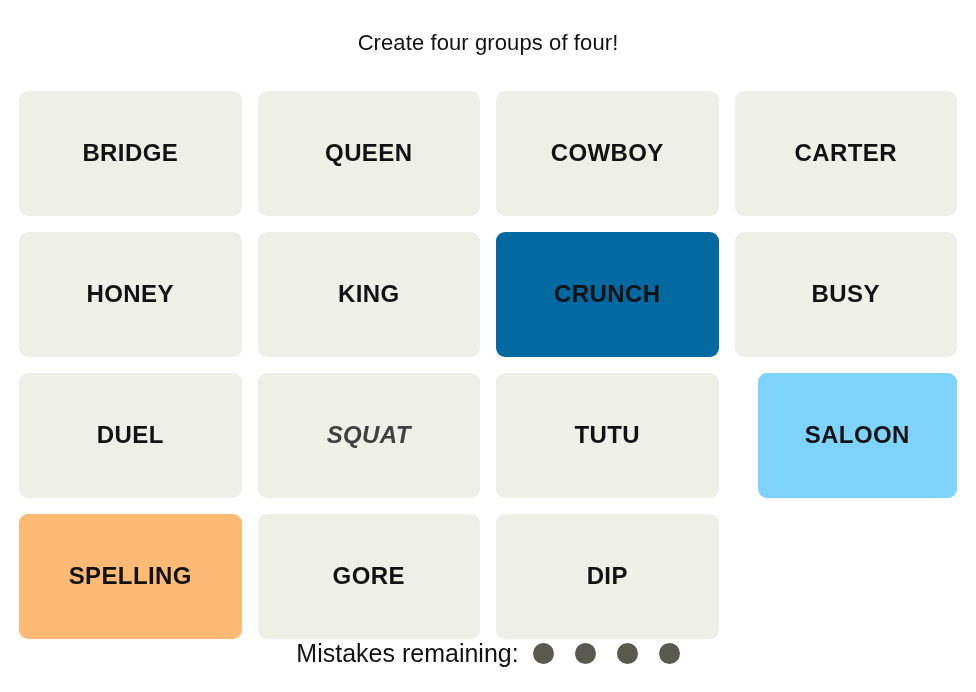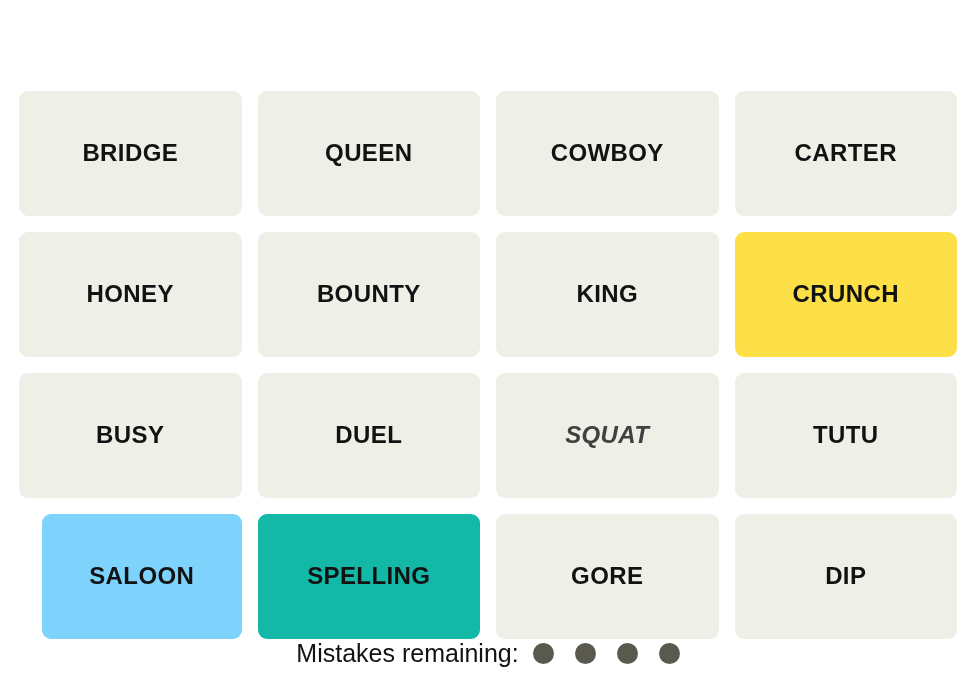--- a/index.html
+++ b/index.html
@@ -91,62 +91,60 @@
     border-radius: 50%;
     background: #5a594e;
     display: block;
   }
 </style>
 </head>
 <body>
 
 <div id="game-root">
 
+  <div id="instruction-title">Create four groups of four!</div>
 
   <div id="tile-grid">
       <button class="word-tile" style="background: rgb(238, 239, 230);">
         <span class="word-tile-label" style="color: rgb(18, 18, 18);">BRIDGE</span>
       </button>
       <button class="word-tile" style="background: rgb(238, 239, 230);">
         <span class="word-tile-label" style="color: rgb(18, 18, 18);">QUEEN</span>
       </button>
       <button class="word-tile" style="background: rgb(238, 239, 230);">
         <span class="word-tile-label" style="color: rgb(18, 18, 18);">COWBOY</span>
       </button>
       <button class="word-tile" style="background: rgb(238, 239, 230);">
         <span class="word-tile-label" style="color: rgb(18, 18, 18);">CARTER</span>
       </button>
       <button class="word-tile" style="background: rgb(238, 239, 230);">
         <span class="word-tile-label" style="color: rgb(18, 18, 18);">HONEY</span>
       </button>
       <button class="word-tile" style="background: rgb(238, 239, 230);">
-        <span class="word-tile-label" style="color: rgb(18, 18, 18);">BOUNTY</span>
-      </button>
-      <button class="word-tile" style="background: rgb(238, 239, 230);">
         <span class="word-tile-label" style="color: rgb(18, 18, 18);">KING</span>
       </button>
-      <button class="word-tile" style="background: #fde047;">
+      <button class="word-tile" style="background: #0369a1;">
         <span class="word-tile-label" style="color: rgb(18, 18, 18);">CRUNCH</span>
       </button>
       <button class="word-tile" style="background: rgb(238, 239, 230);">
         <span class="word-tile-label" style="color: rgb(18, 18, 18);">BUSY</span>
       </button>
       <button class="word-tile" style="background: rgb(238, 239, 230);">
         <span class="word-tile-label" style="color: rgb(18, 18, 18);">DUEL</span>
       </button>
       <button class="word-tile" style="background: rgb(238, 239, 230);">
         <span class="word-tile-label" style="color: #404040; font-style: italic;">SQUAT</span>
       </button>
       <button class="word-tile" style="background: rgb(238, 239, 230);">
         <span class="word-tile-label" style="color: rgb(18, 18, 18);">TUTU</span>
       </button>
       <button class="word-tile" style="background: #7dd3fc; margin-left: 23px;">
         <span class="word-tile-label" style="color: rgb(18, 18, 18);">SALOON</span>
       </button>
-      <button class="word-tile" style="background: #14b8a6;">
+      <button class="word-tile" style="background: #fdba74;">
         <span class="word-tile-label" style="color: rgb(18, 18, 18);">SPELLING</span>
       </button>
       <button class="word-tile" style="background: rgb(238, 239, 230);">
         <span class="word-tile-label" style="color: rgb(18, 18, 18);">GORE</span>
       </button>
       <button class="word-tile" style="background: rgb(238, 239, 230);">
         <span class="word-tile-label" style="color: rgb(18, 18, 18);">DIP</span>
       </button>
     </div>
 

